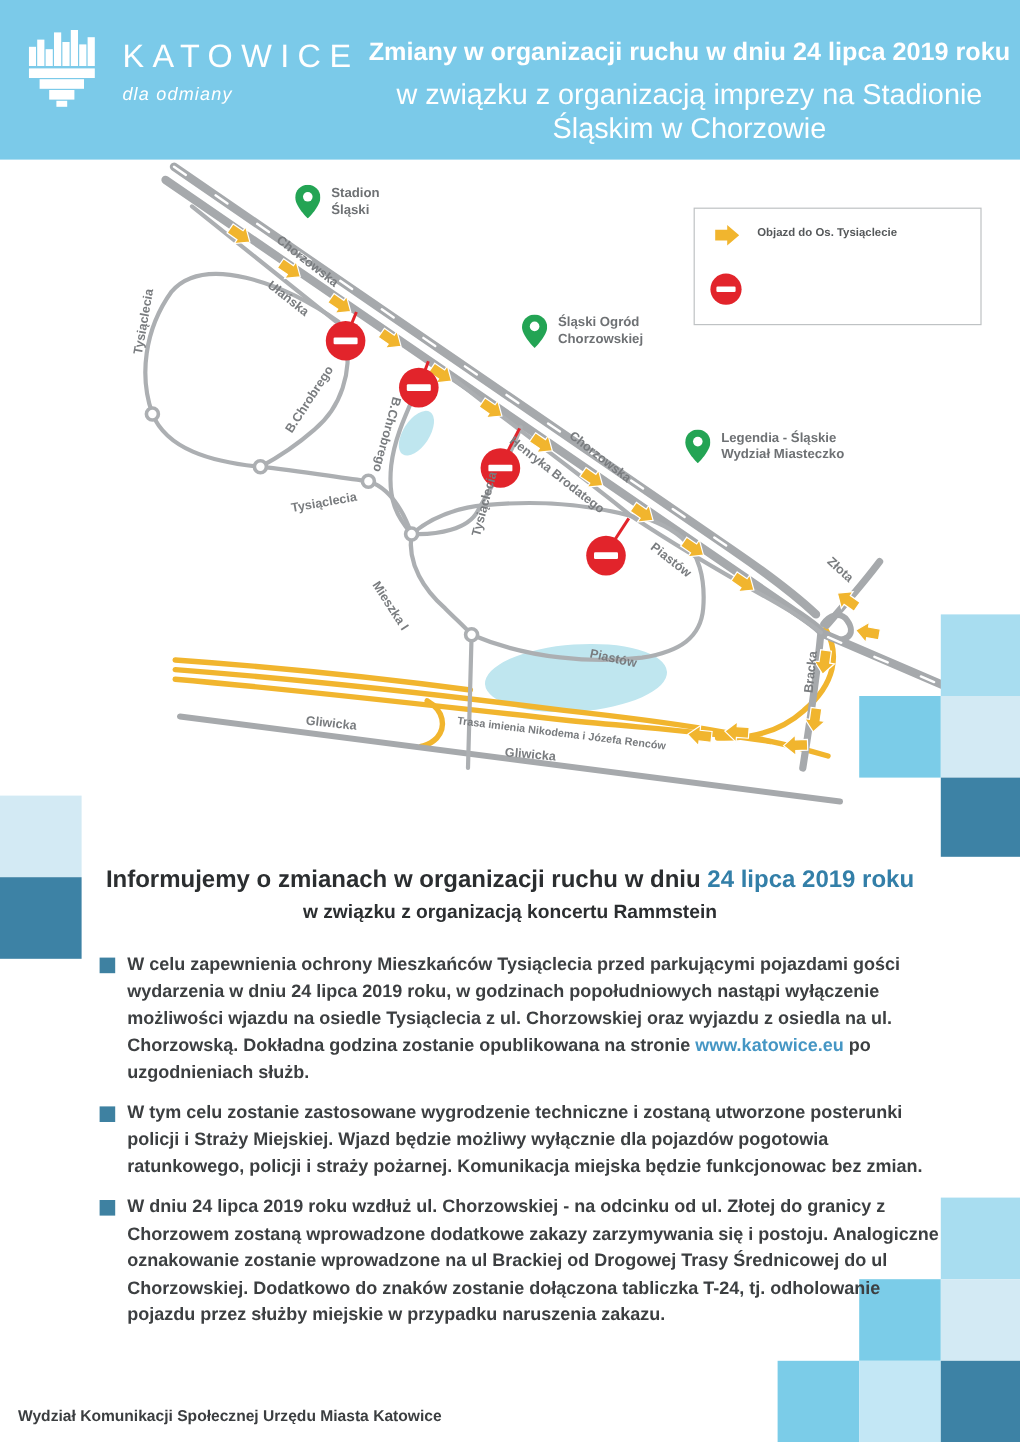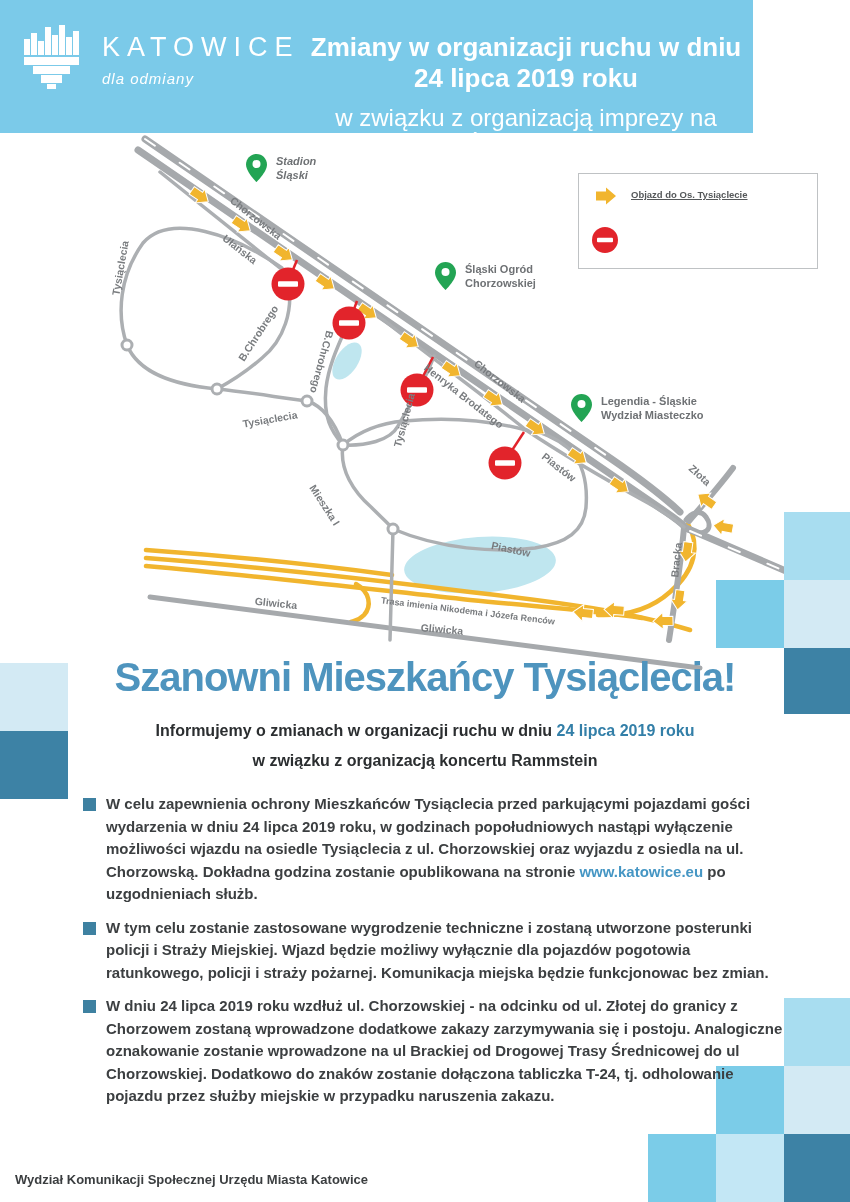--- a/index.html
+++ b/index.html
@@ -1,58 +1,58 @@
 <!DOCTYPE html>
 <html><head>
 <meta charset="utf-8">
 <style>
   html,body{margin:0;padding:0;}
   body{font-family:"Liberation Sans","DejaVu Sans",sans-serif;}
   .page{position:relative;width:850px;height:1202px;background:#ffffff;overflow:hidden;}
 
   
-  .header{position:absolute;left:0;top:0;width:753px;height:133px;background:#7BCAE9;z-index:3;}
+  .header{position:absolute;left:0;top:0;width:850px;height:133px;background:#7BCAE9;z-index:3;}
   .logo{position:absolute;left:24px;top:24px;display:flex;align-items:flex-start;}
   .logo-icon{width:56px;height:66px;}
   .logo-text{margin-left:22px;color:#ffffff;}
   .logo-name{font-size:27px;font-weight:500;letter-spacing:7px;display:block;margin-top:8px;}
   .logo-tagline{font-size:15px;font-style:italic;display:block;margin-top:7px;letter-spacing:1px;}
   .header-title{position:absolute;left:305px;right:6px;top:32px;text-align:center;color:#ffffff;}
-  .ht1{font-size:26px;font-weight:700;}
+  .ht1{font-size:21px;font-weight:700;}
   .ht1 .date{font-weight:800;}
   .ht2{font-size:24px;font-weight:500;margin-top:10px;}
 
   
   .map-svg{position:absolute;left:0;top:0;z-index:1;}
   .street-label{position:absolute;font-size:10.5px;font-weight:700;color:#797C7F;white-space:nowrap;
     transform:translate(-50%,-50%) rotate(var(--r));z-index:2;}
   .street-label.small{font-size:9px;}
   .pin{position:absolute;display:flex;align-items:flex-start;z-index:2;}
   .pin-label{margin-left:9px;font-size:11px;font-weight:700;color:#6E7174;line-height:13.5px;margin-top:1px;}
   .legend{position:absolute;left:578px;top:173px;width:240px;background:#fff;border:1.5px solid #BFC2C4;
     z-index:2;padding:12px 8px 10px 12px;box-sizing:border-box;}
   .legend-row{display:flex;align-items:flex-start;}
   .legend-row + .legend-row{margin-top:16px;}
   .legend-icon{flex:0 0 40px;}
-  .legend-text{font-size:9.5px;font-weight:700;color:#55585A;line-height:13px;padding-top:2px;text-decoration:underline;}
+  .legend-text{font-size:9.5px;font-weight:700;color:#55585A;line-height:13px;padding-top:2px;}
   .legend-title{font-size:9px;}
   .legend-item{font-size:9.5px;}
 
   
   .sq{position:absolute;z-index:2;}
   .sq-light{background:#A8DDF0;}
   .sq-medium{background:#7BCCE8;}
   .sq-xlight{background:#D3EAF4;}
   .sq-pale{background:#C3E7F5;}
   .sq-dark{background:#3D82A5;}
 
   
   .heading{position:absolute;left:0;right:0;top:655px;margin:0;text-align:center;
     font-size:40px;font-weight:700;letter-spacing:-1px;color:#4E94BE;z-index:3;}
-  .sub1{position:absolute;left:0;right:0;top:722px;text-align:center;font-size:16px;font-weight:700;color:#2B2E30;z-index:3;}
+  .sub1{position:absolute;left:0;right:0;top:722px;text-align:center;font-size:20px;font-weight:700;color:#2B2E30;z-index:3;}
   .sub1 .date{color:#337FA8;}
   .sub2{position:absolute;left:0;right:0;top:752px;text-align:center;font-size:16px;font-weight:700;color:#2B2E30;z-index:3;}
   .bullets{position:absolute;left:83px;top:793px;width:700px;margin:0;padding:0;list-style:none;z-index:3;}
   .bullets li{position:relative;padding-left:23px;margin-bottom:11px;font-size:15px;font-weight:700;
     color:#3C3F41;line-height:22.5px;}
   .bullets li .marker{position:absolute;left:0;top:5px;width:13px;height:13px;background:#3E81A1;}
   .bullets a{color:#4596C4;text-decoration:none;font-weight:700;}
   .footer{position:absolute;left:15px;top:1172px;font-size:13px;font-weight:700;color:#3B3E40;z-index:3;}
 </style>
 </head>
@@ -174,41 +174,41 @@
         <span class="logo-name">KATOWICE</span>
         <span class="logo-tagline">dla odmiany</span>
       </div>
     </div>
     <div class="header-title">
       <div class="ht1"><span>Zmiany w organizacji ruchu w dniu </span><span class="date">24 lipca 2019 roku</span></div>
       <div class="ht2">w związku z organizacją imprezy na Stadionie Śląskim w Chorzowie</div>
     </div>
   </div>
 
-  <div class="pin" style="left:246px;top:154px;font-style:italic;">
+  <div class="pin" style="left:246px;top:154px;">
     <svg width="21" height="28" viewBox="0 0 21 28">
         <path fill="#23A454" d="M10.5,0 C4.7,0 0,4.7 0,10.5 C0,18 10.5,28 10.5,28 C10.5,28 21,18 21,10.5 C21,4.7 16.3,0 10.5,0 Z"></path>
         <circle cx="10.5" cy="10" r="4" fill="#fff"></circle>
       </svg>
     <div class="pin-label">
         <div>Stadion</div>
         <div>Śląski</div>
       </div>
   </div>
   <div class="pin" style="left:435px;top:262px;">
     <svg width="21" height="28" viewBox="0 0 21 28">
         <path fill="#23A454" d="M10.5,0 C4.7,0 0,4.7 0,10.5 C0,18 10.5,28 10.5,28 C10.5,28 21,18 21,10.5 C21,4.7 16.3,0 10.5,0 Z"></path>
         <circle cx="10.5" cy="10" r="4" fill="#fff"></circle>
       </svg>
     <div class="pin-label">
         <div>Śląski Ogród</div>
         <div>Chorzowskiej</div>
       </div>
   </div>
-  <div class="pin" style="left:571px;top:358px;margin-top:36px;">
+  <div class="pin" style="left:571px;top:358px;">
     <svg width="21" height="28" viewBox="0 0 21 28">
         <path fill="#23A454" d="M10.5,0 C4.7,0 0,4.7 0,10.5 C0,18 10.5,28 10.5,28 C10.5,28 21,18 21,10.5 C21,4.7 16.3,0 10.5,0 Z"></path>
         <circle cx="10.5" cy="10" r="4" fill="#fff"></circle>
       </svg>
     <div class="pin-label">
         <div>Legendia - Śląskie</div>
         <div>Wydział Miasteczko</div>
       </div>
   </div>
 
@@ -255,21 +255,20 @@
   <div class="sq sq-dark" style="left:784px;top:648px;width:66px;height:66px;"></div>
   <div class="sq sq-xlight" style="left:0px;top:663px;width:68px;height:68px;"></div>
   <div class="sq sq-dark" style="left:0px;top:731px;width:68px;height:68px;"></div>
   <div class="sq sq-light" style="left:784px;top:998px;width:66px;height:68px;"></div>
   <div class="sq sq-medium" style="left:716px;top:1066px;width:68px;height:68px;"></div>
   <div class="sq sq-xlight" style="left:784px;top:1066px;width:66px;height:68px;"></div>
   <div class="sq sq-medium" style="left:648px;top:1134px;width:68px;height:68px;"></div>
   <div class="sq sq-pale" style="left:716px;top:1134px;width:68px;height:68px;"></div>
   <div class="sq sq-dark" style="left:784px;top:1134px;width:66px;height:68px;"></div>
 
-  <h1 class="heading">Szanowni Mieszkańcy Tysiąclecia!</h1>
   <div class="sub1"><span>Informujemy o zmianach w organizacji ruchu w dniu </span><span class="date">24 lipca 2019 roku</span></div>
   <div class="sub2">w związku z organizacją koncertu Rammstein</div>
 
   <ul class="bullets">
     <li>
       <span class="marker"></span><span>W celu zapewnienia ochrony Mieszkańców Tysiąclecia przed parkującymi pojazdami gości wydarzenia w dniu 24 lipca 2019 roku, w godzinach popołudniowych nastąpi wyłączenie możliwości wjazdu na osiedle Tysiąclecia z ul. Chorzowskiej oraz wyjazdu z osiedla na ul. Chorzowską. Dokładna godzina zostanie opublikowana na stronie </span><a href="#">www.katowice.eu</a><span> po uzgodnieniach służb.</span>
     </li>
     <li>
       <span class="marker"></span><span>W tym celu zostanie zastosowane wygrodzenie techniczne i zostaną utworzone posterunki policji i Straży Miejskiej. Wjazd będzie możliwy wyłącznie dla pojazdów pogotowia ratunkowego, policji i straży pożarnej. Komunikacja miejska będzie funkcjonowac bez zmian.</span>
     </li>

